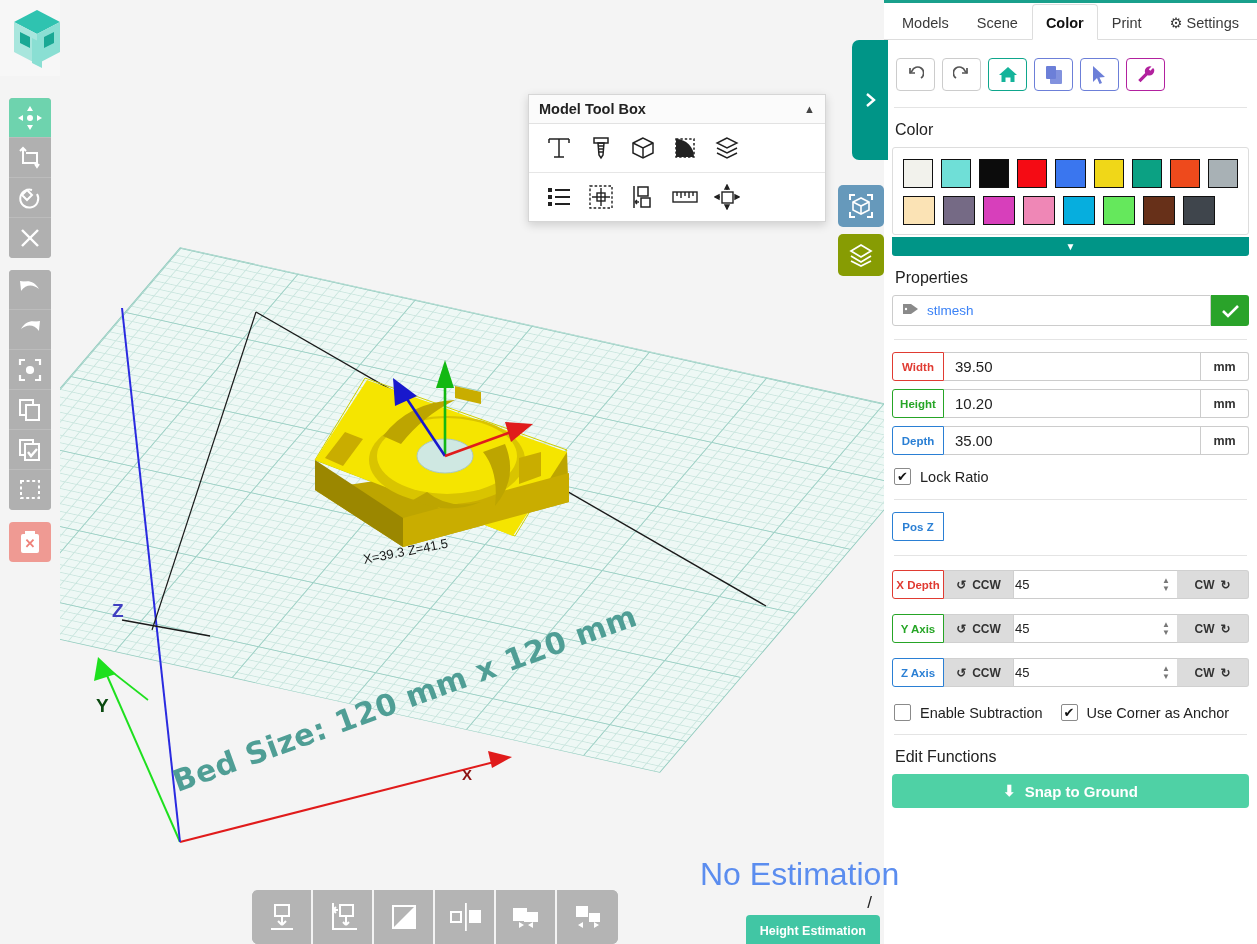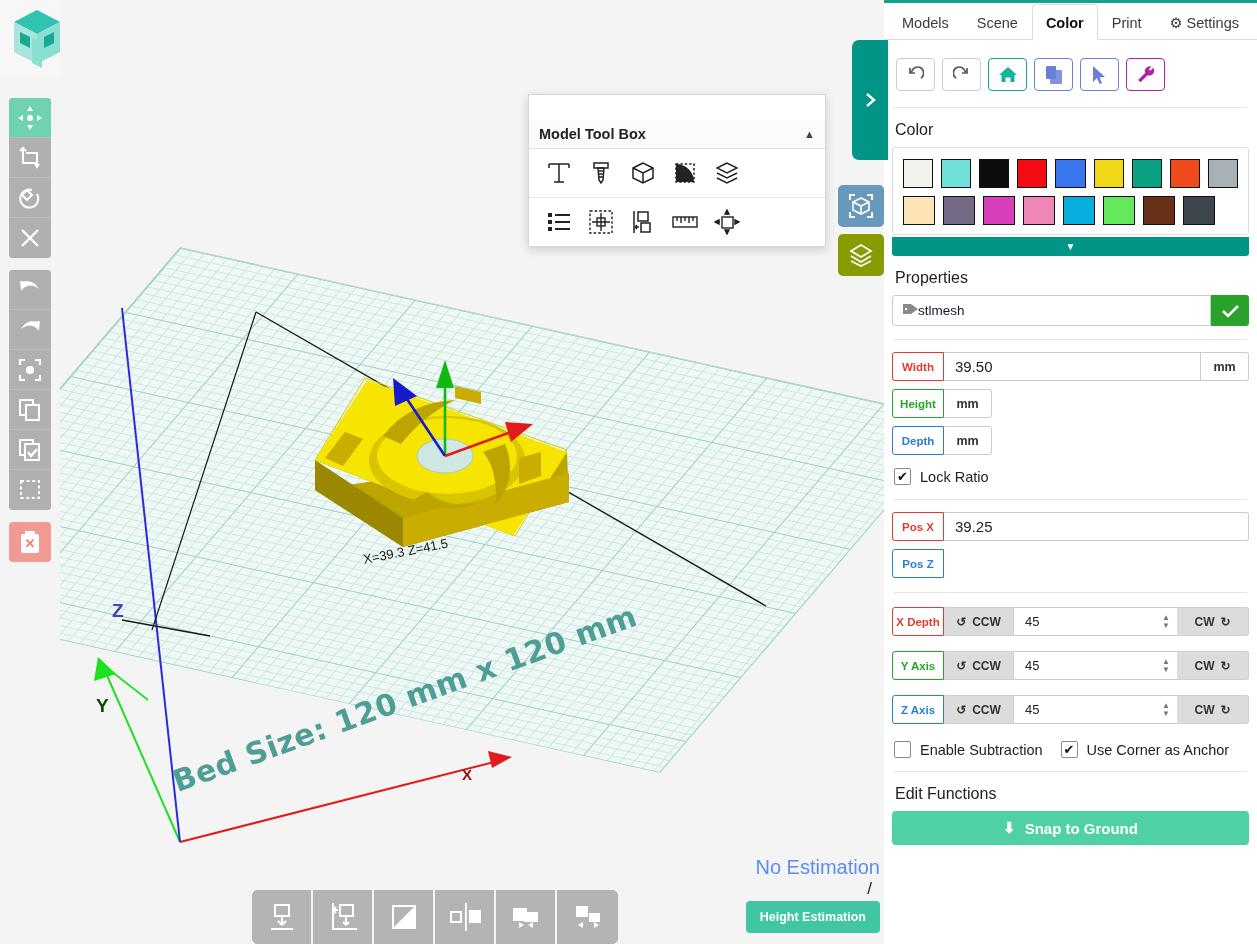--- a/index.html
+++ b/index.html
@@ -100,21 +100,20 @@
   #mtb {
     position: absolute; left: 528px; top: 94px; width: 298px;
     background: #fff; border: 1px solid #d6d6d6;
     box-shadow: 0 3px 9px rgba(0,0,0,0.16);
     z-index: 30;
   }
   #mtb-head {
     height: 29px; display: flex; align-items: center;
     padding: 0 10px; border-bottom: 1px solid #e2e2e2;
     background: #fbfbfb;
-    margin-top: 25px;
   }
   #mtb-title { font-size: 14.5px; font-weight: 700; color: #222; flex: 1; }
   #mtb-collapse { color: #444; font-size: 11px; cursor: pointer; }
   .mtb-row {
     display: flex; align-items: center; gap: 10px;
     padding: 9px 14px; border-bottom: 1px solid #e6e6e6;
   }
   .mtb-row:last-child { border-bottom: none; }
   .mtb-btn {
     width: 32px; height: 30px; display: flex; align-items: center; justify-content: center;
@@ -140,21 +139,21 @@
   .bbtn {
     width: 61px; height: 54px; display: flex; align-items: center; justify-content: center;
     background: #b4b4b4; border-right: 2px solid #f4f4f4; cursor: pointer;
   }
   .bbtn:last-child { border-right: none; }
 
   #estimation {
     position: absolute; left: 700px; top: 856px; z-index: 20;
     text-align: right; width: 180px;
   }
-  #est-text { font-size: 20px; color: #5b8def; white-space: nowrap; }
+  #est-text { font-size: 32px; color: #5b8def; white-space: nowrap; }
   #est-slash { font-size: 17px; color: #222; margin-right: 8px; display:block; text-align:right; }
   #est-btn {
     margin-top: 2px; background: #41c6a4; color: #fff; border: none;
     border-radius: 4px; padding: 9px 14px; font-size: 12.5px; font-weight: 700;
     cursor: pointer; font-family: "Liberation Sans", sans-serif;
   }
 
   
   #rpanel {
     position: absolute; left: 884px; top: 0; width: 373px; height: 944px;
@@ -201,22 +200,22 @@
   #colormore {
     height: 19px; background: #009587; border-radius: 0 0 3px 3px;
     display: flex; align-items: center; justify-content: center;
     color: #fff; font-size: 10px; cursor: pointer; margin-top: 2px;
   }
 
   
   #namerow { display: flex; margin-bottom: 4px; }
   #namefield {
     flex: 1; height: 31px; border: 1px solid #ccc; border-radius: 3px 0 0 3px;
-    display: flex; align-items: center; padding: 0 10px;
-    font-size: 13.5px; color: #0f172a; background: #fff;
+    display: flex; align-items: center; gap: 9px; padding: 0 10px;
+    font-size: 13.5px; color: #3b82f6; background: #fff;
   }
   #nameok {
     width: 38px; height: 31px; background: #2aa32a; border-radius: 0 3px 3px 0;
     display: flex; align-items: center; justify-content: center; cursor: pointer;
   }
 
   
   .dimrow { display: flex; align-items: stretch; margin-bottom: 8px; height: 29px; }
   .dimlbl {
     width: 52px; border: 1.6px solid #000; border-radius: 3px 0 0 3px;
@@ -250,21 +249,21 @@
   .rotccw, .rotcw {
     background: #dcdcdc; display: flex; align-items: center; justify-content: center;
     gap: 6px; font-size: 12px; font-weight: 700; color: #333; cursor: pointer;
     border: 1px solid #d0d0d0; border-left: none;
   }
   .rotccw { width: 70px; }
   .rotcw { width: 72px; border-radius: 0 3px 3px 0; }
   .rotinput {
     flex: 1; border: 1px solid #ccc; border-left: none; border-right: none;
     background: #fff; display: flex; align-items: center; justify-content: space-between;
-    padding: 0 7px 0 11px; font-size: 13px; color: #222;
+    padding: 0 7px 0 1px; font-size: 13px; color: #222;
   }
   .spin { display: flex; flex-direction: column; gap: 1px; color: #777; font-size: 8px; line-height: 7px; }
 
   #checkrow2 { display: flex; align-items: center; gap: 9px; padding: 2px 2px 9px; }
 
   #snapbtn {
     width: 100%; background: #4fd1a5; color: #fff; border: none; border-radius: 4px;
     height: 34px; font-size: 15px; font-weight: 700; cursor: pointer;
     display: flex; align-items: center; justify-content: center; gap: 9px;
     font-family: "Liberation Sans", sans-serif;
@@ -726,38 +725,36 @@
 
       <div class="hr" style="margin:13px 2px 12px"></div>
 
       <div class="dimrow">
         <div class="dimlbl red">Width</div>
         <div class="diminput">39.50</div>
         <div class="dimunit">mm</div>
       </div>
       <div class="dimrow">
         <div class="dimlbl green">Height</div>
+        <div class="diminput">10.20</div>
         <div class="dimunit">mm</div>
       </div>
       <div class="dimrow">
         <div class="dimlbl blue">Depth</div>
+        <div class="diminput">35.00</div>
         <div class="dimunit">mm</div>
       </div>
 
       <div class="cbrow">
         <div class="cbx">✔</div>
         <div class="cblabel">Lock Ratio</div>
       </div>
 
       <div class="hr" style="margin:4px 2px 12px"></div>
 
-      <div class="dimrow nounit">
-        <div class="dimlbl red">Pos X</div>
-        <div class="diminput">39.25</div>
-      </div>
       <div class="dimrow nounit">
         <div class="dimlbl blue">Pos Z</div>
       </div>
 
       <div class="hr" style="margin:14px 2px 14px"></div>
 
       <div class="rotrow">
         <div class="dimlbl red">X Depth</div>
         <div class="rotccw">
           <span>↺</span>

